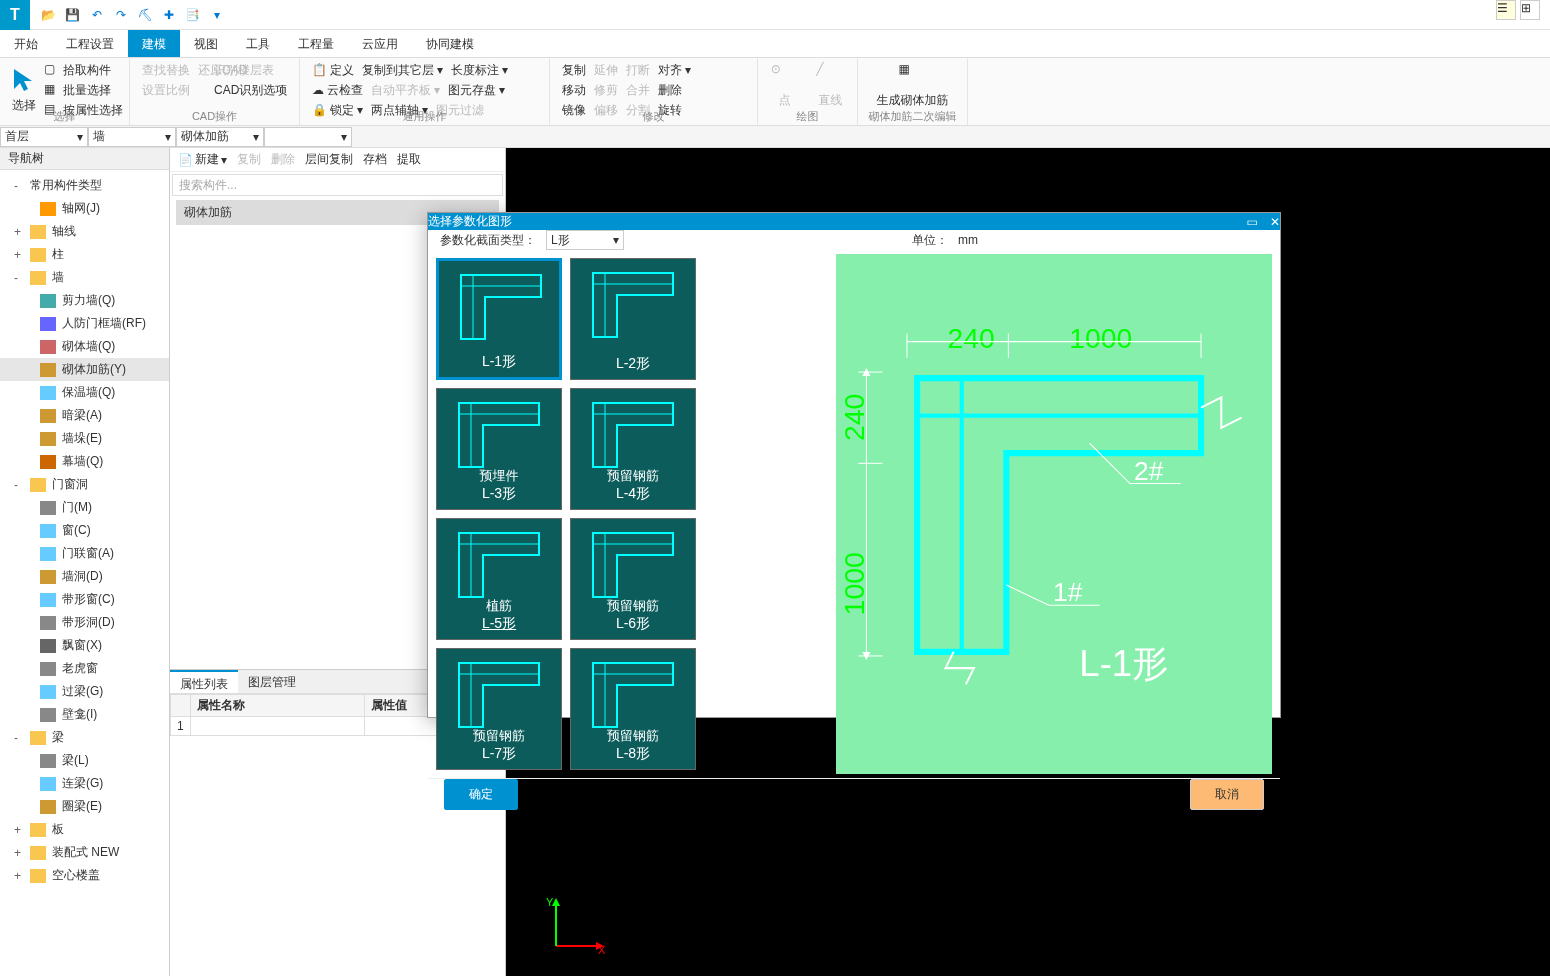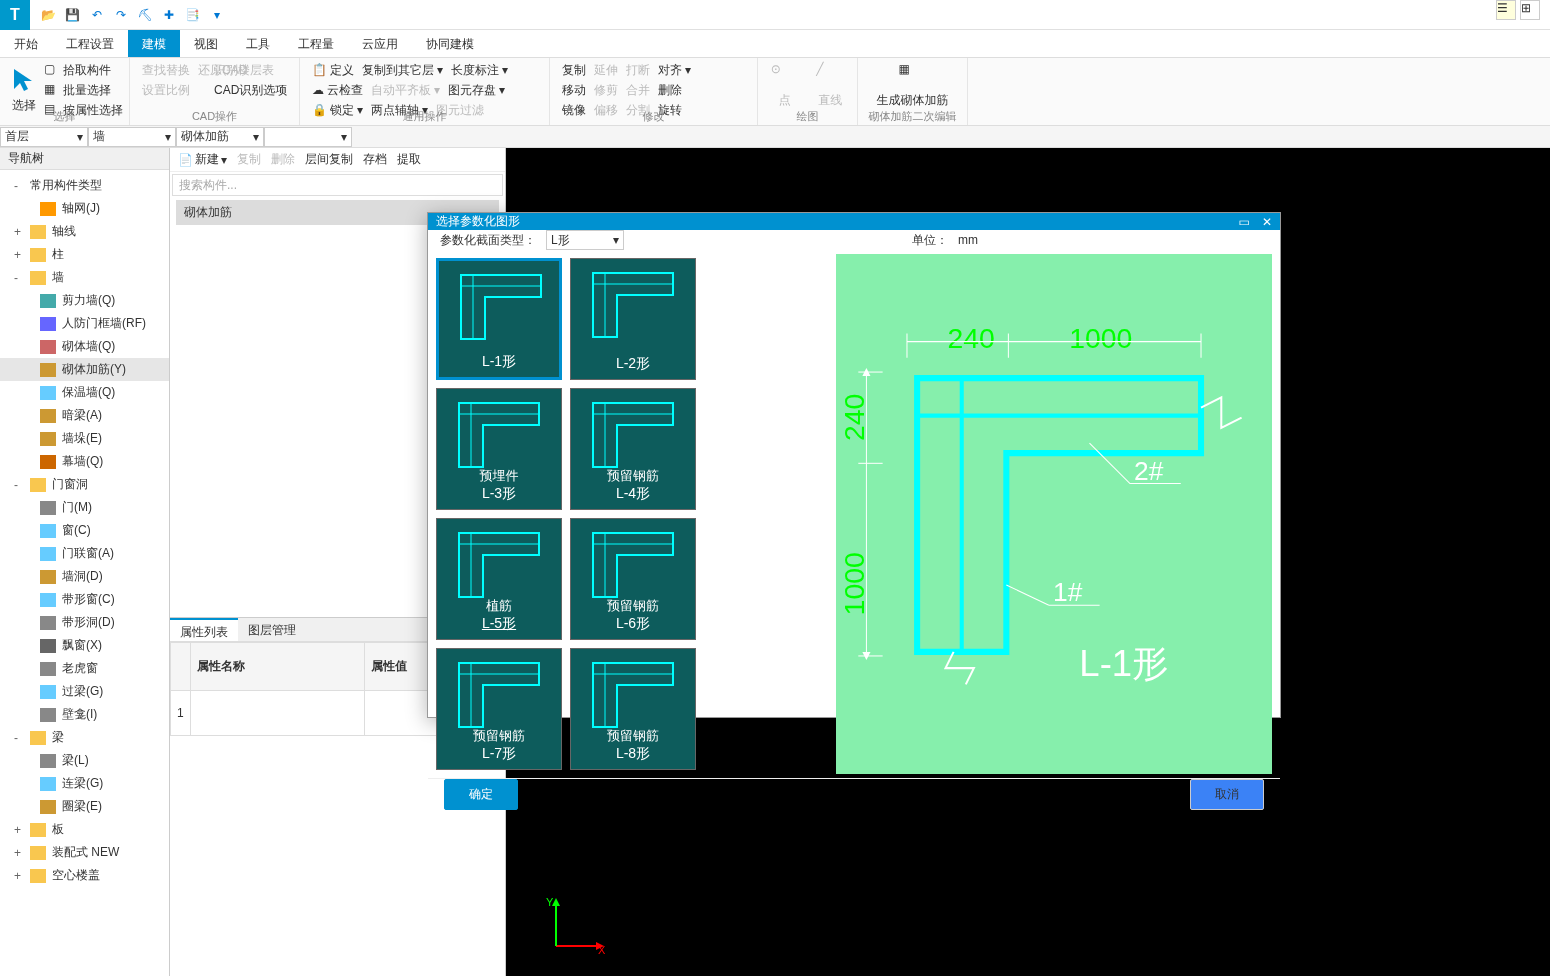--- a/index.html
+++ b/index.html
@@ -47,38 +47,38 @@
 .mtabs { display:flex; background:#f0f0f0; border-bottom:1px solid #ddd; height:24px; }
 .mtab { padding:4px 10px; cursor:pointer; }
 .mtab.active { background:#fff; border-top:2px solid #0091d0; }
 .mtoolbar { height:24px; display:flex; align-items:center; gap:2px; padding:0 4px; border-bottom:1px solid #eee; }
 .mtbtn { padding:0 4px; cursor:pointer; display:flex; align-items:center; gap:2px; }
 .search { height:22px; border:1px solid #ddd; margin:2px; padding:2px 6px; color:#aaa; }
 .comp-item { padding:4px 8px; background:#dcdcdc; margin:2px 6px; cursor:pointer; }
 
 .prop-section { border-top:1px solid #ccc; }
 .prop-table { width:100%; border-collapse:collapse; font-size:12px; }
-.prop-table th,.prop-table td { border:1px solid #ddd; padding:15px 6px; text-align:left; }
+.prop-table th,.prop-table td { border:1px solid #ddd; padding:2px 6px; text-align:left; }
 .prop-table th { background:#f5f5f5; }
 
 .canvas { flex:1; background:#000; position:relative; }
 .axis { position:absolute; bottom:20px; left:40px; }
 
 
 .dialog { position:absolute; left:427px; top:212px; width:854px; height:506px; background:#fff; border:1px solid #999; box-shadow:0 4px 20px rgba(0,0,0,.3); z-index:100; display:flex; flex-direction:column; }
-.dlg-title { height:28px; background:#0091d0; color:#fff; display:flex; align-items:center; justify-content:space-between; padding:0 8px; }
+.dlg-title { height:28px; background:#0091d0; color:#fff; display:flex; align-items:center; justify-content:space-between; padding:0 0; }
 .dlg-title-btns { display:flex; gap:12px; }
 .dlg-top { height:34px; display:flex; align-items:center; padding:0 12px; gap:10px; }
 .dlg-body { flex:1; display:flex; }
 .thumbs { width:408px; padding:8px; display:flex; flex-wrap:wrap; gap:8px; align-content:flex-start; overflow:auto; }
 .thumb { width:126px; height:122px; background:#0d5c5c; border:1px solid #666; cursor:pointer; display:flex; flex-direction:column; align-items:center; justify-content:flex-end; color:#fff; position:relative; padding-bottom:6px; }
 .thumb.sel { border:3px solid #0091d0; }
 .preview { flex:1; background:#86efac; position:relative; margin:4px 8px 4px 0; }
 .dlg-foot { height:40px; display:flex; align-items:center; justify-content:space-between; gap:12px; padding:0 16px; border-top:1px solid #eee; }
-.btn { padding:6px 24px; border:1px solid #ccc; background:#3b82f6; cursor:pointer; border-radius:2px; }
+.btn { padding:6px 24px; border:1px solid #ccc; background:#fdba74; cursor:pointer; border-radius:2px; }
 .btn.primary { background:#0091d0; color:#fff; border-color:#0091d0; }
 
 .itoolbar { position:absolute; top:0; right:10px; display:flex; gap:4px; }
 .itool { width:20px; height:20px; border:1px solid #ccc; background:#fff; cursor:pointer; }
 </style>
 </head>
 <body>
 
 <div class="titlebar">
   <div class="app-logo">T</div>

